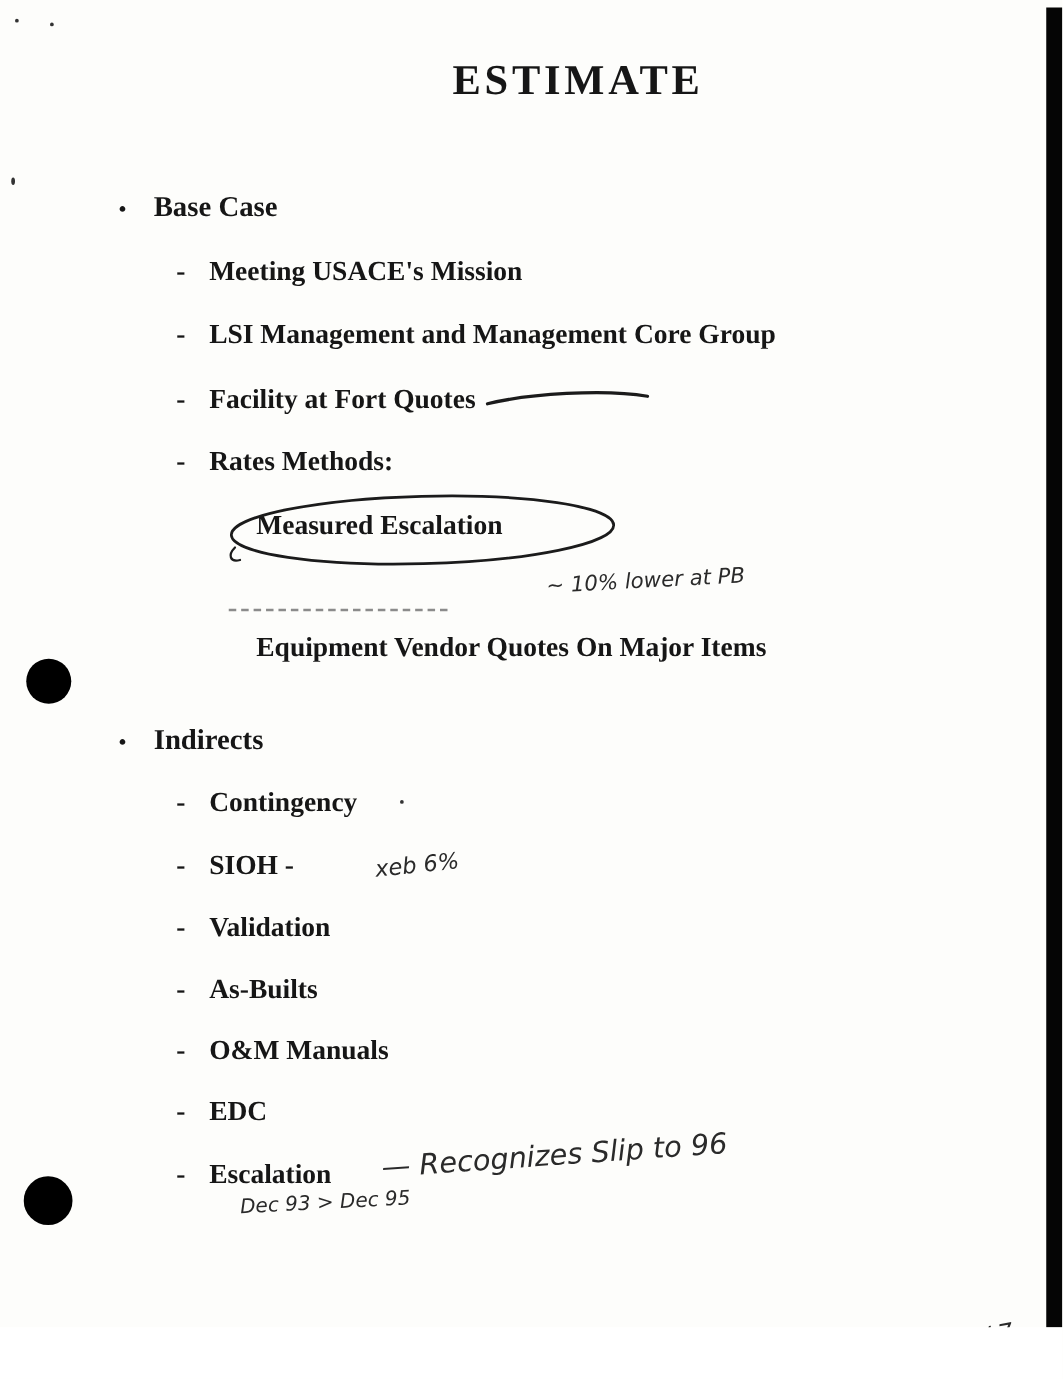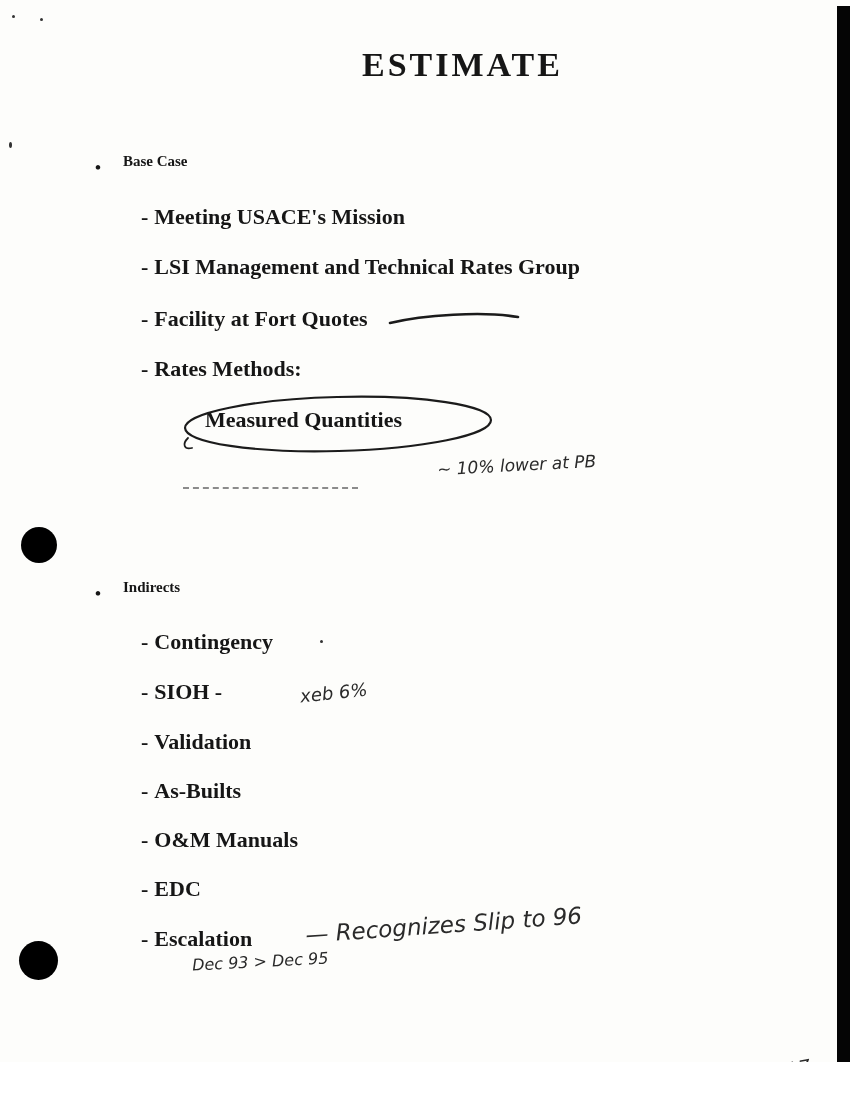--- a/index.html
+++ b/index.html
@@ -25,23 +25,23 @@
   .line {
     position: absolute;
     display: flex;
     align-items: flex-start;
     font-weight: bold;
     font-size: 22px;
     white-space: nowrap;
   }
   .bullet { font-size: 17px; line-height: 24px; margin-top: 3px; }
   .l1 { left: 95px; }
-  .l1 .label { margin-left: 22px; font-size: 15px; text-align: center; }
+  .l1 .label { margin-left: 22px; font-size: 23px; text-align: center; }
   .l2 { left: 141px; }
-  .l2 .label { margin-left: 6px; }
+  .l2 .label { margin-left: 19px; }
   .dash { font-size: 22px; }
   .l3 { left: 205px; }
   .hand {
     position: absolute;
     font-family: "DejaVu Sans", sans-serif;
     font-style: italic;
     color: #2a2a2a;
     white-space: nowrap;
   }
   .bar-right { position: absolute; top: 6px; right: 0; width: 13px; bottom: 0; background: #050505; }
@@ -71,49 +71,52 @@
     <span class="label">Base Case</span>
   </div>
 
   <div class="line l2" style="top:204px">
     <span class="dash">-</span>
     <span class="label">Meeting USACE's Mission</span>
   </div>
 
   <div class="line l2" style="top:254px">
     <span class="dash">-</span>
-    <span class="label">LSI Management and Technical Rates Group</span>
+    <span class="label">LSI Management and Management Core Group</span>
   </div>
 
   <div class="line l2" style="top:306px">
     <span class="dash">-</span>
     <span class="label">Facility at Fort Quotes</span>
   </div>
 
   <svg class="annot-svg" style="left:388px;top:308px" width="135" height="22">
     <path d="M2,15 C35,7 95,3 130,9" fill="none" stroke="#1b1b1b" stroke-width="2.6" stroke-linecap="round"></path>
   </svg>
 
   <div class="line l2" style="top:356px">
     <span class="dash">-</span>
     <span class="label">Rates Methods:</span>
   </div>
 
   <div class="line l3" style="top:407px">
-    <span class="label">Measured Quantities</span>
+    <span class="label">Measured Escalation</span>
   </div>
 
   <svg class="annot-svg" style="left:178px;top:392px" width="320" height="66">
     <ellipse cx="160" cy="32" rx="153" ry="27" fill="none" stroke="#1b1b1b" stroke-width="2.2" transform="rotate(-1.5 160 32)"></ellipse>
     <path d="M10,46 C4,52 6,58 14,56" fill="none" stroke="#1b1b1b" stroke-width="1.8" stroke-linecap="round"></path>
   </svg>
 
   <div class="dashes" style="left:183px;top:487px;width:175px"></div>
   <div class="hand" style="left:437px;top:455px;font-size:17px;transform:rotate(-3deg)">~ 10% lower at PB</div>
 
+  <div class="line l3" style="top:505px">
+    <span class="label">Equipment Vendor Quotes On Major Items</span>
+  </div>
 
   <div class="line l1" style="top:579px">
     <span class="bullet">•</span>
     <span class="label">Indirects</span>
   </div>
 
   <div class="line l2" style="top:629px">
     <span class="dash">-</span>
     <span class="label">Contingency</span>
   </div>

